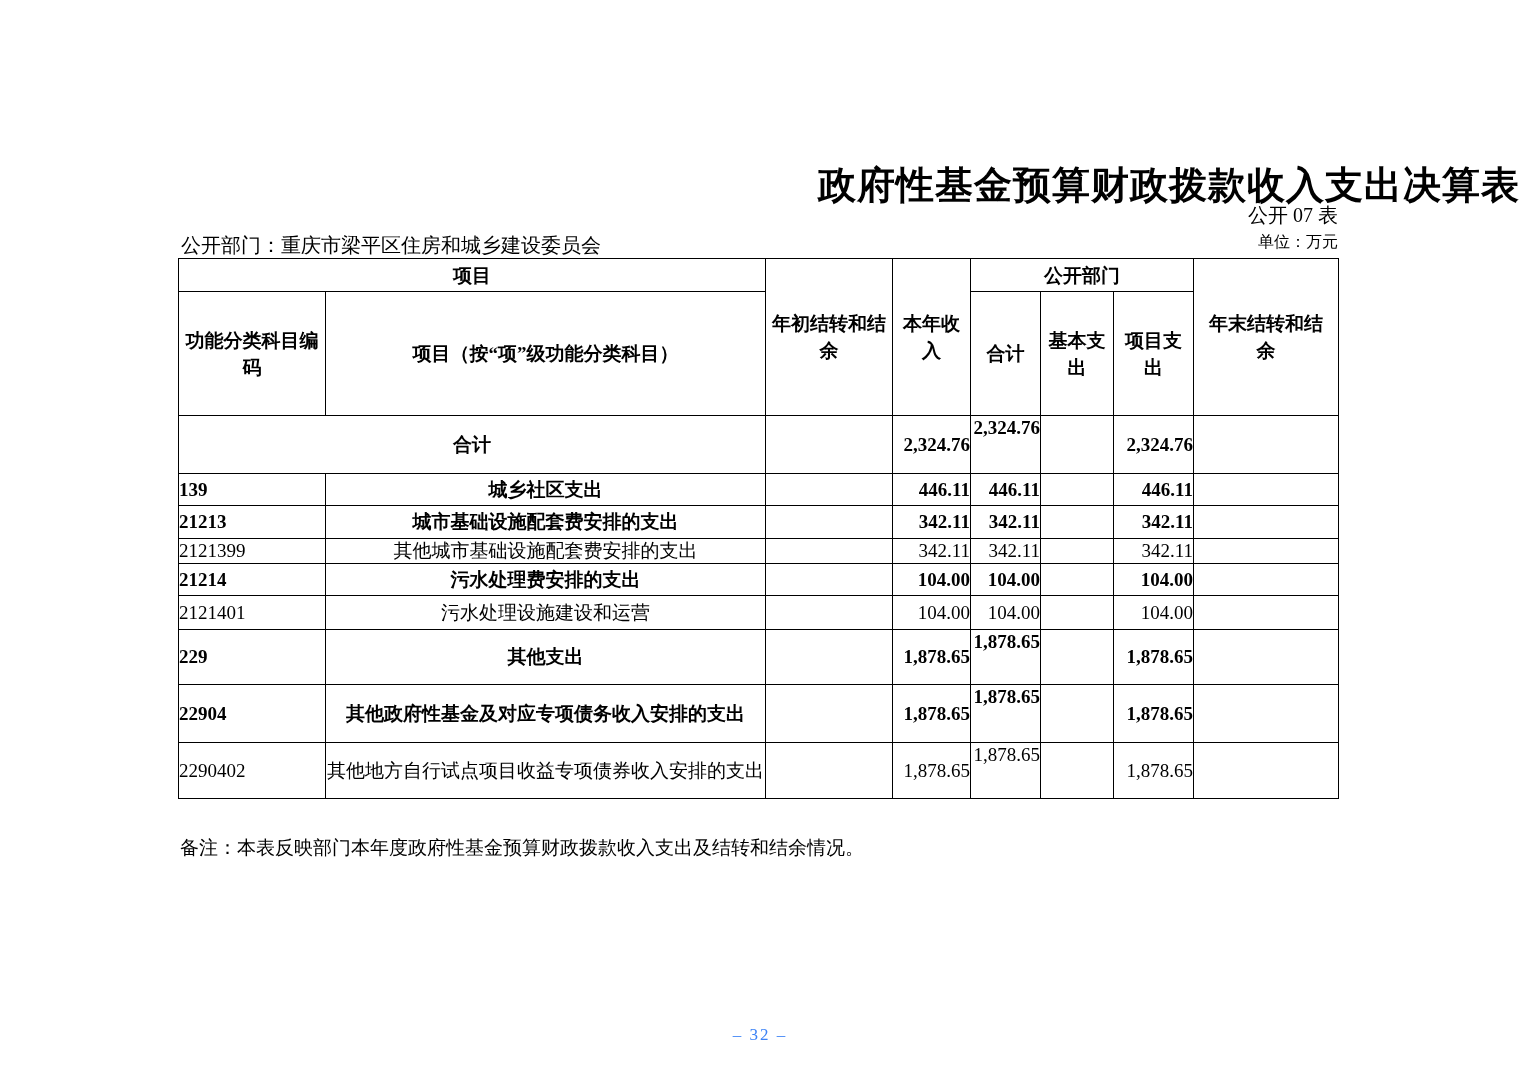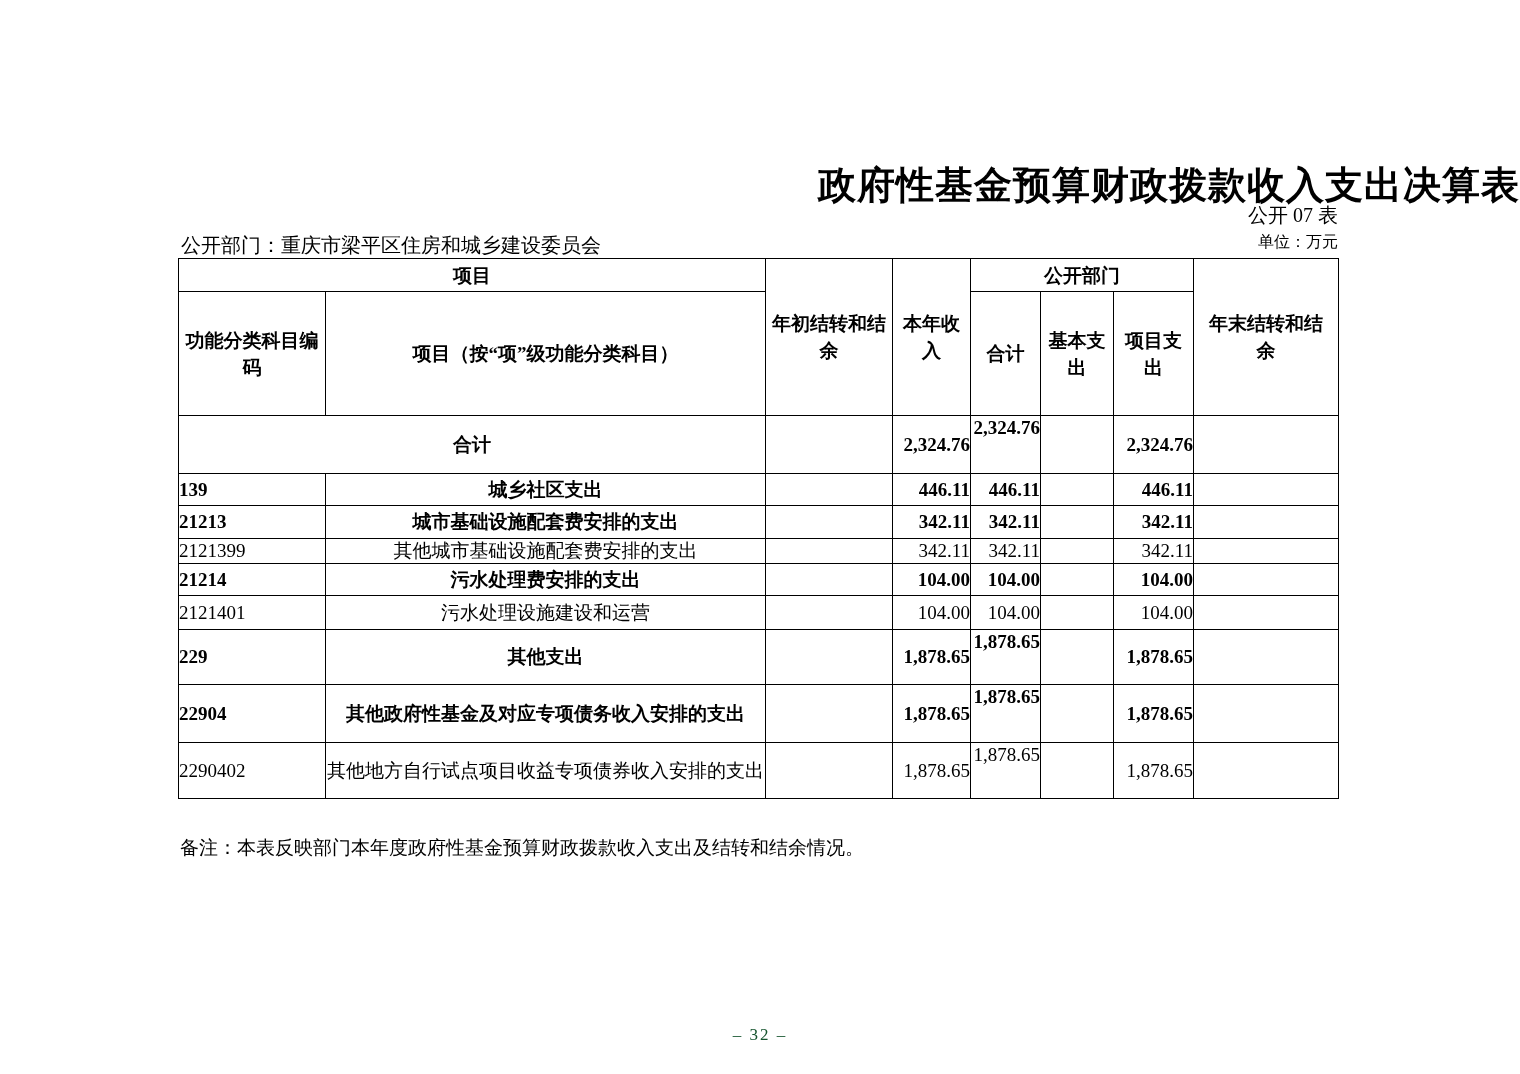--- a/index.html
+++ b/index.html
@@ -41,21 +41,21 @@
   td.c-name-merged{text-align:center;}
   td.c-num{text-align:right;padding-right:6px;}
   td.c-total{text-align:right;padding-right:3px;}
   tr.bold td{font-weight:bold;}
   tr.tall td.c-total{vertical-align:top;}
   .note{
     position:absolute;top:818px;left:180px;font-size:19px;white-space:nowrap;margin-top:17px;
   }
   .page-number{
     position:absolute;top:1025px;left:0;width:1520px;text-align:center;
-    font-size:17px;color:#14532d;letter-spacing:2px;
+    font-size:17px;color:#3b82f6;letter-spacing:2px;
   }
 </style>
 </head>
 <body>
 
 <div class="page-title">政府性基金预算财政拨款收入支出决算表</div>
 
 <div class="form-no">公开 07 表</div>
 
 <div class="dept-line">

